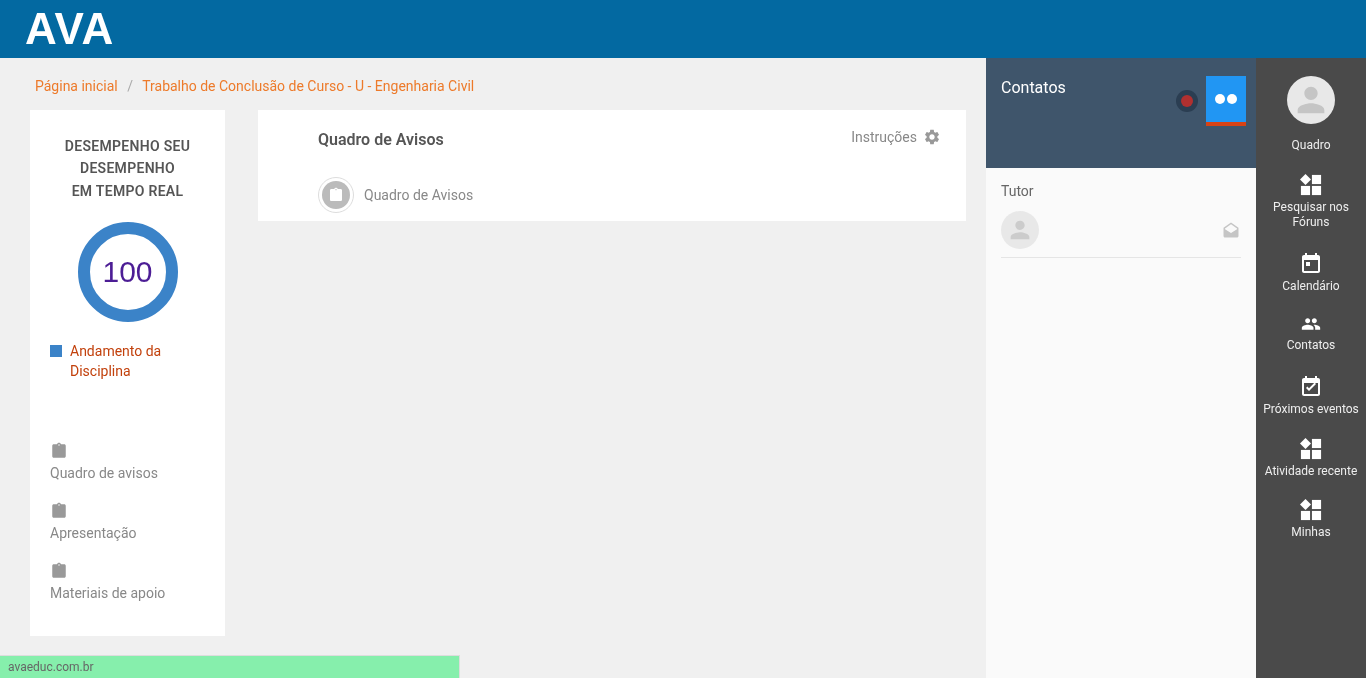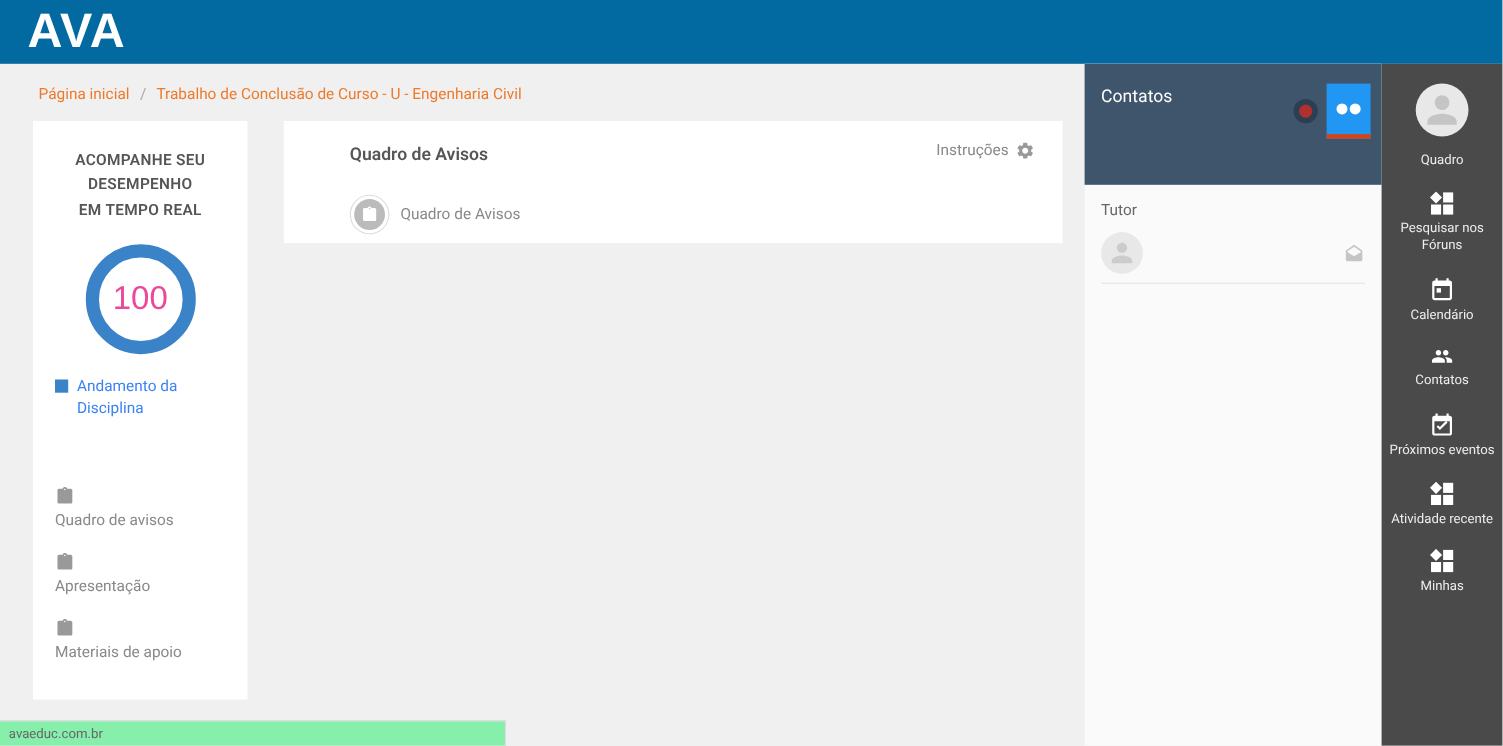--- a/index.html
+++ b/index.html
@@ -17,24 +17,24 @@
     .breadcrumb a { color: #ed7a2a; text-decoration: none; }
     .breadcrumb .sep { color: #aaa; margin: 0 6px; }
 
     .content-row { display: flex; padding: 0 20px 0 30px; gap: 20px; }
 
     
     .progress-card { background: #fff; width: 195px; flex-shrink: 0; padding: 25px 15px; }
     .progress-title { text-align: center; color: #555; font-weight: 600; font-size: 14px; line-height: 1.6; letter-spacing: 0.3px; margin-bottom: 20px; }
     .ring-wrap { display: flex; justify-content: center; margin-bottom: 20px; }
     .ring { width: 100px; height: 100px; border-radius: 50%; border: 12px solid #3b83c8; display: flex; align-items: center; justify-content: center; }
-    .ring-val { font-size: 30px; font-weight: 400; color: #ec4899; font-family: Arial, sans-serif; }
+    .ring-val { font-size: 30px; font-weight: 400; color: #4c1d95; font-family: Arial, sans-serif; }
     .legend-row { display: flex; align-items: flex-start; gap: 8px; padding: 0 5px 20px 5px; margin-bottom: 30px; }
     .legend-sq { width: 12px; height: 12px; background: #3b83c8; flex-shrink: 0; margin-top: 3px; }
-    .legend-txt { color: #3b82f6; font-size: 14px; line-height: 1.4; }
+    .legend-txt { color: #c2410c; font-size: 14px; line-height: 1.4; }
     .side-nav-item { display: flex; flex-direction: column; padding: 10px 5px; }
     .side-nav-item .icon-box { color: #999; }
     .side-nav-item .txt { color: #888; font-size: 14px; margin-top: 4px; }
 
     
     .content-card { background: #fff; flex: 1; padding: 8px 30px; height: fit-content; position: relative; margin-left: 13px; }
     .instructions { position: absolute; top: 18px; right: 25px; display: flex; align-items: center; gap: 6px; color: #888; font-size: 14px; }
     .instructions svg { fill: #999; }
     .section-heading { color: #555; font-weight: 600; font-size: 16px; margin-bottom: 28px; margin-top: 12px; padding-left: 30px; }
     .item-row { display: flex; align-items: center; gap: 10px; padding-left: 30px; }
@@ -87,21 +87,21 @@
     <div class="breadcrumb">
       <a href="#">Página inicial</a>
       <span class="sep">/</span>
       <a href="#">Trabalho de Conclusão de Curso - U - Engenharia Civil</a>
     </div>
 
     <div class="content-row">
 
       <div class="progress-card">
         <div class="progress-title">
-          <div>ACOMPANHE SEU</div>
+          <div>DESEMPENHO SEU</div>
           <div>DESEMPENHO</div>
           <div>EM TEMPO REAL</div>
         </div>
         <div class="ring-wrap">
           <div class="ring">
             <span class="ring-val">100</span>
           </div>
         </div>
         <div class="legend-row">
           <div class="legend-sq"></div>

